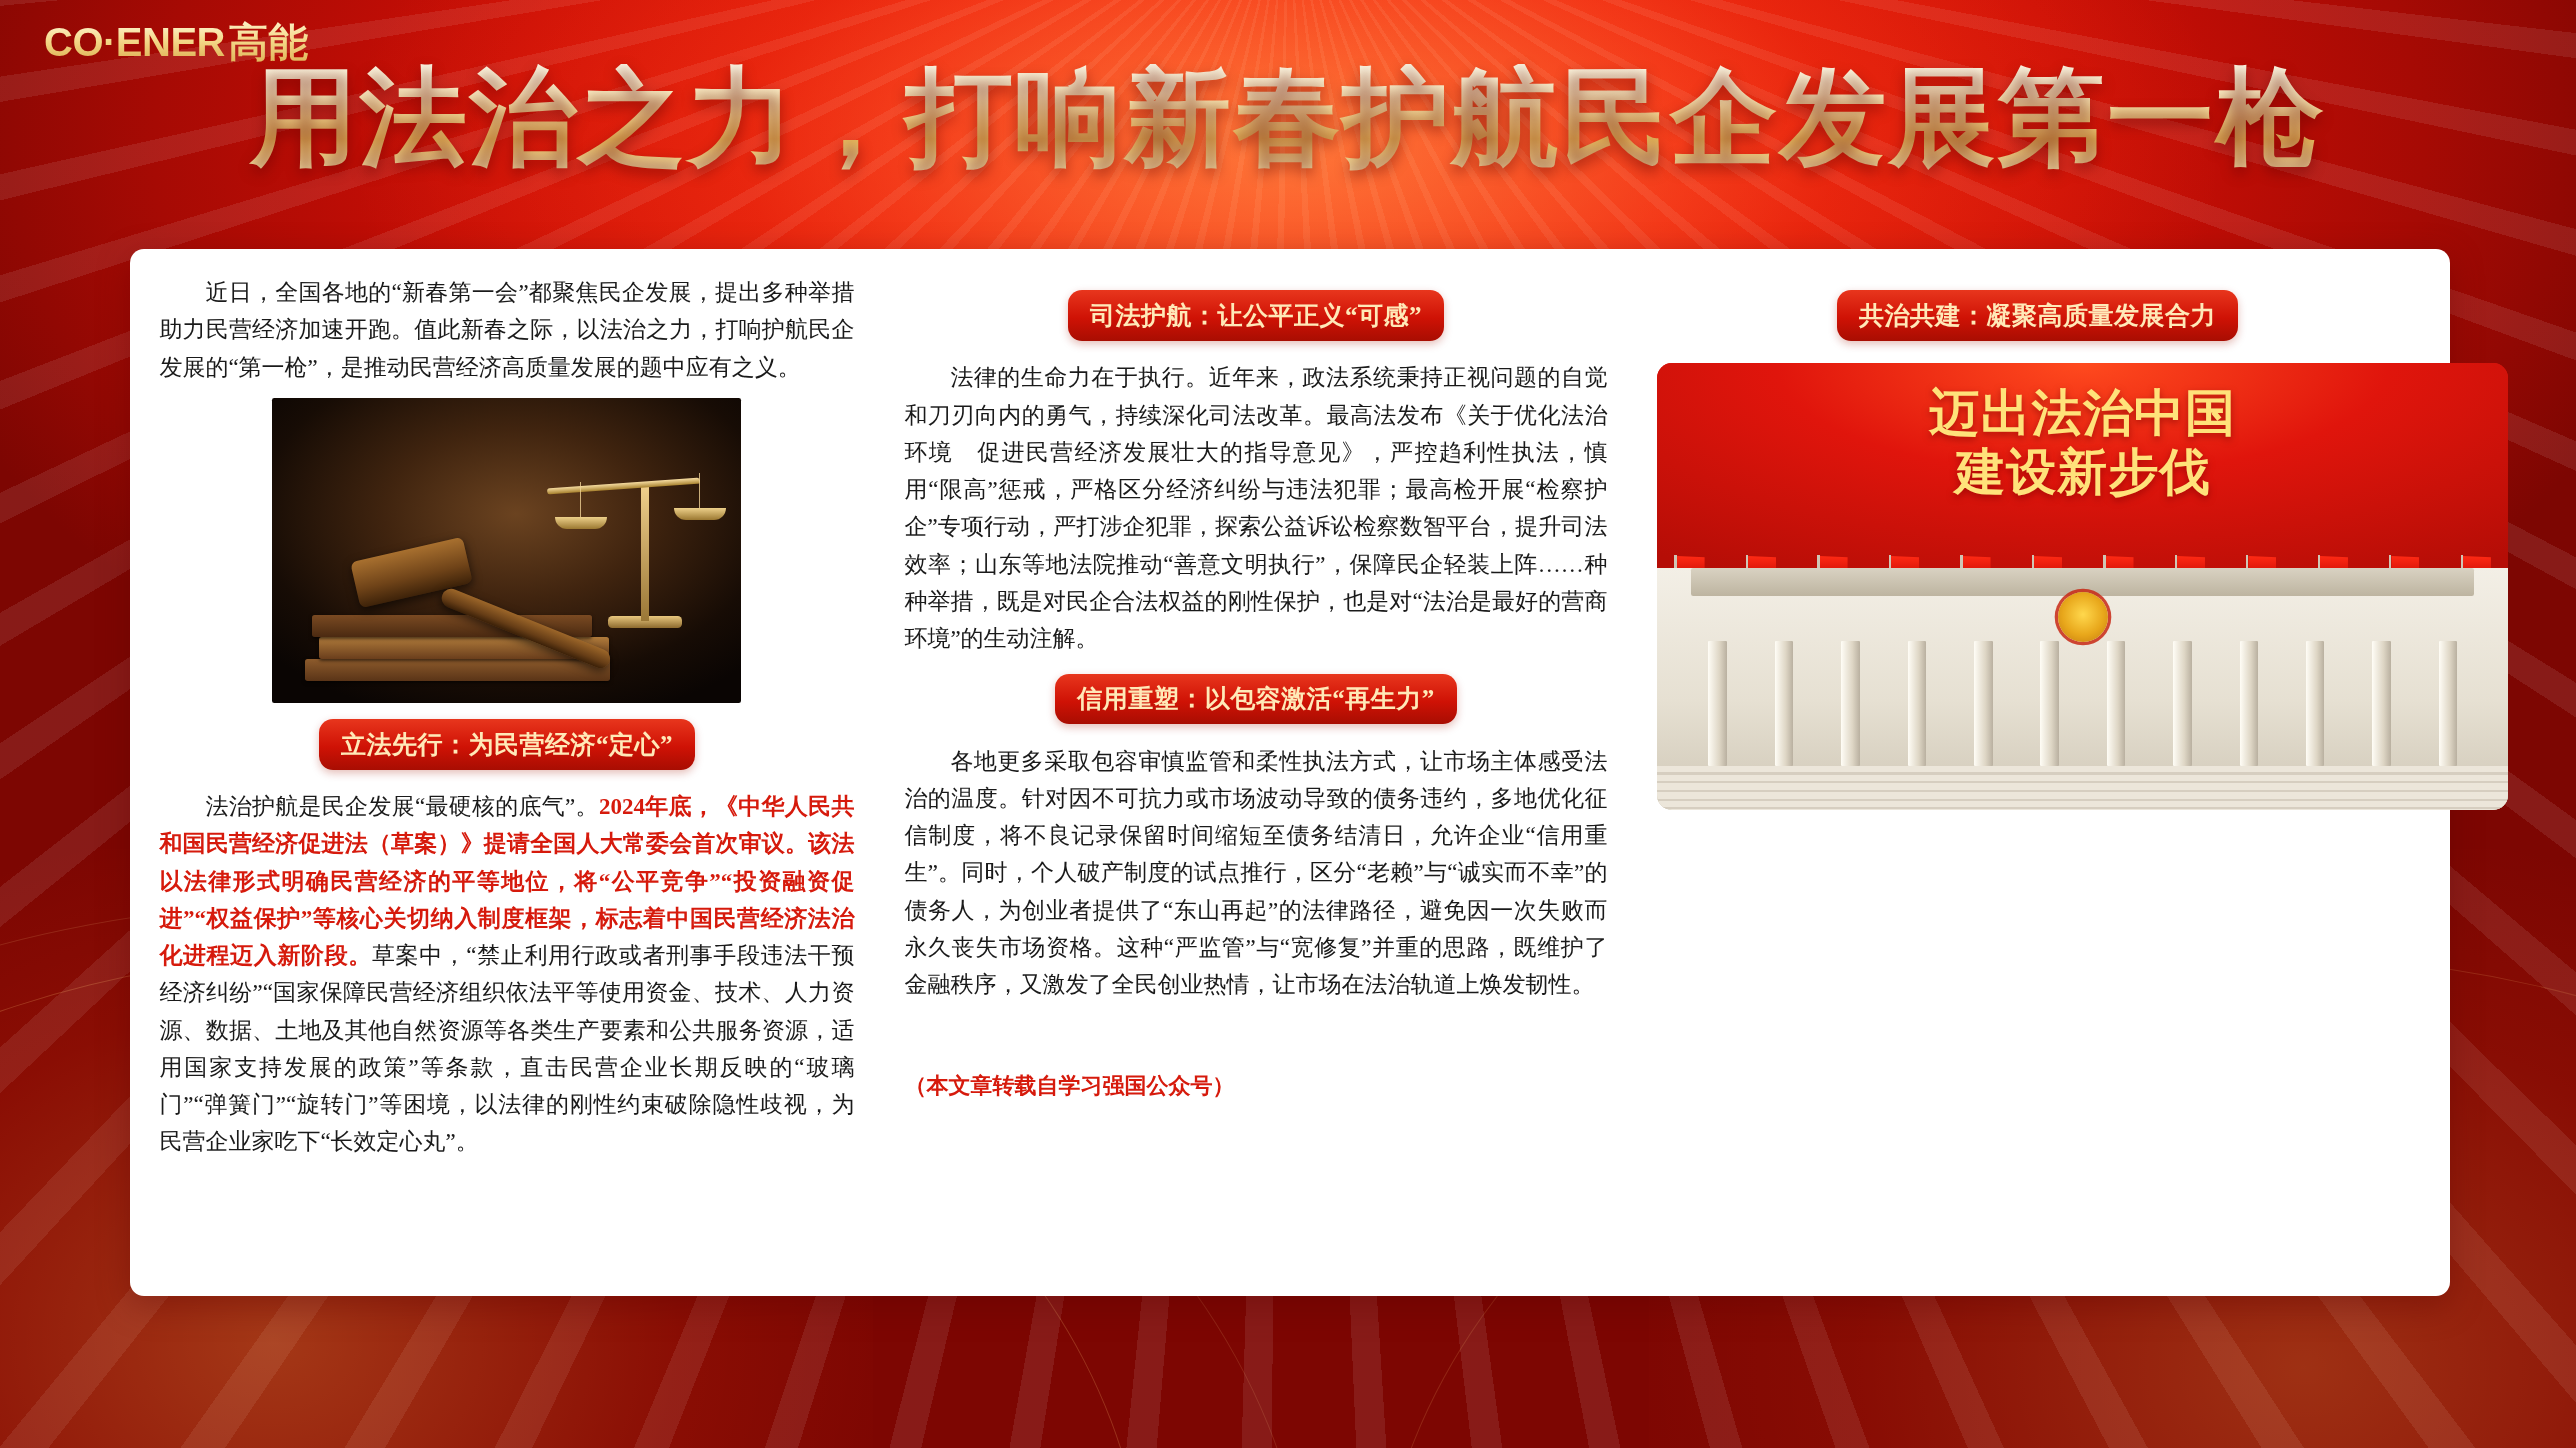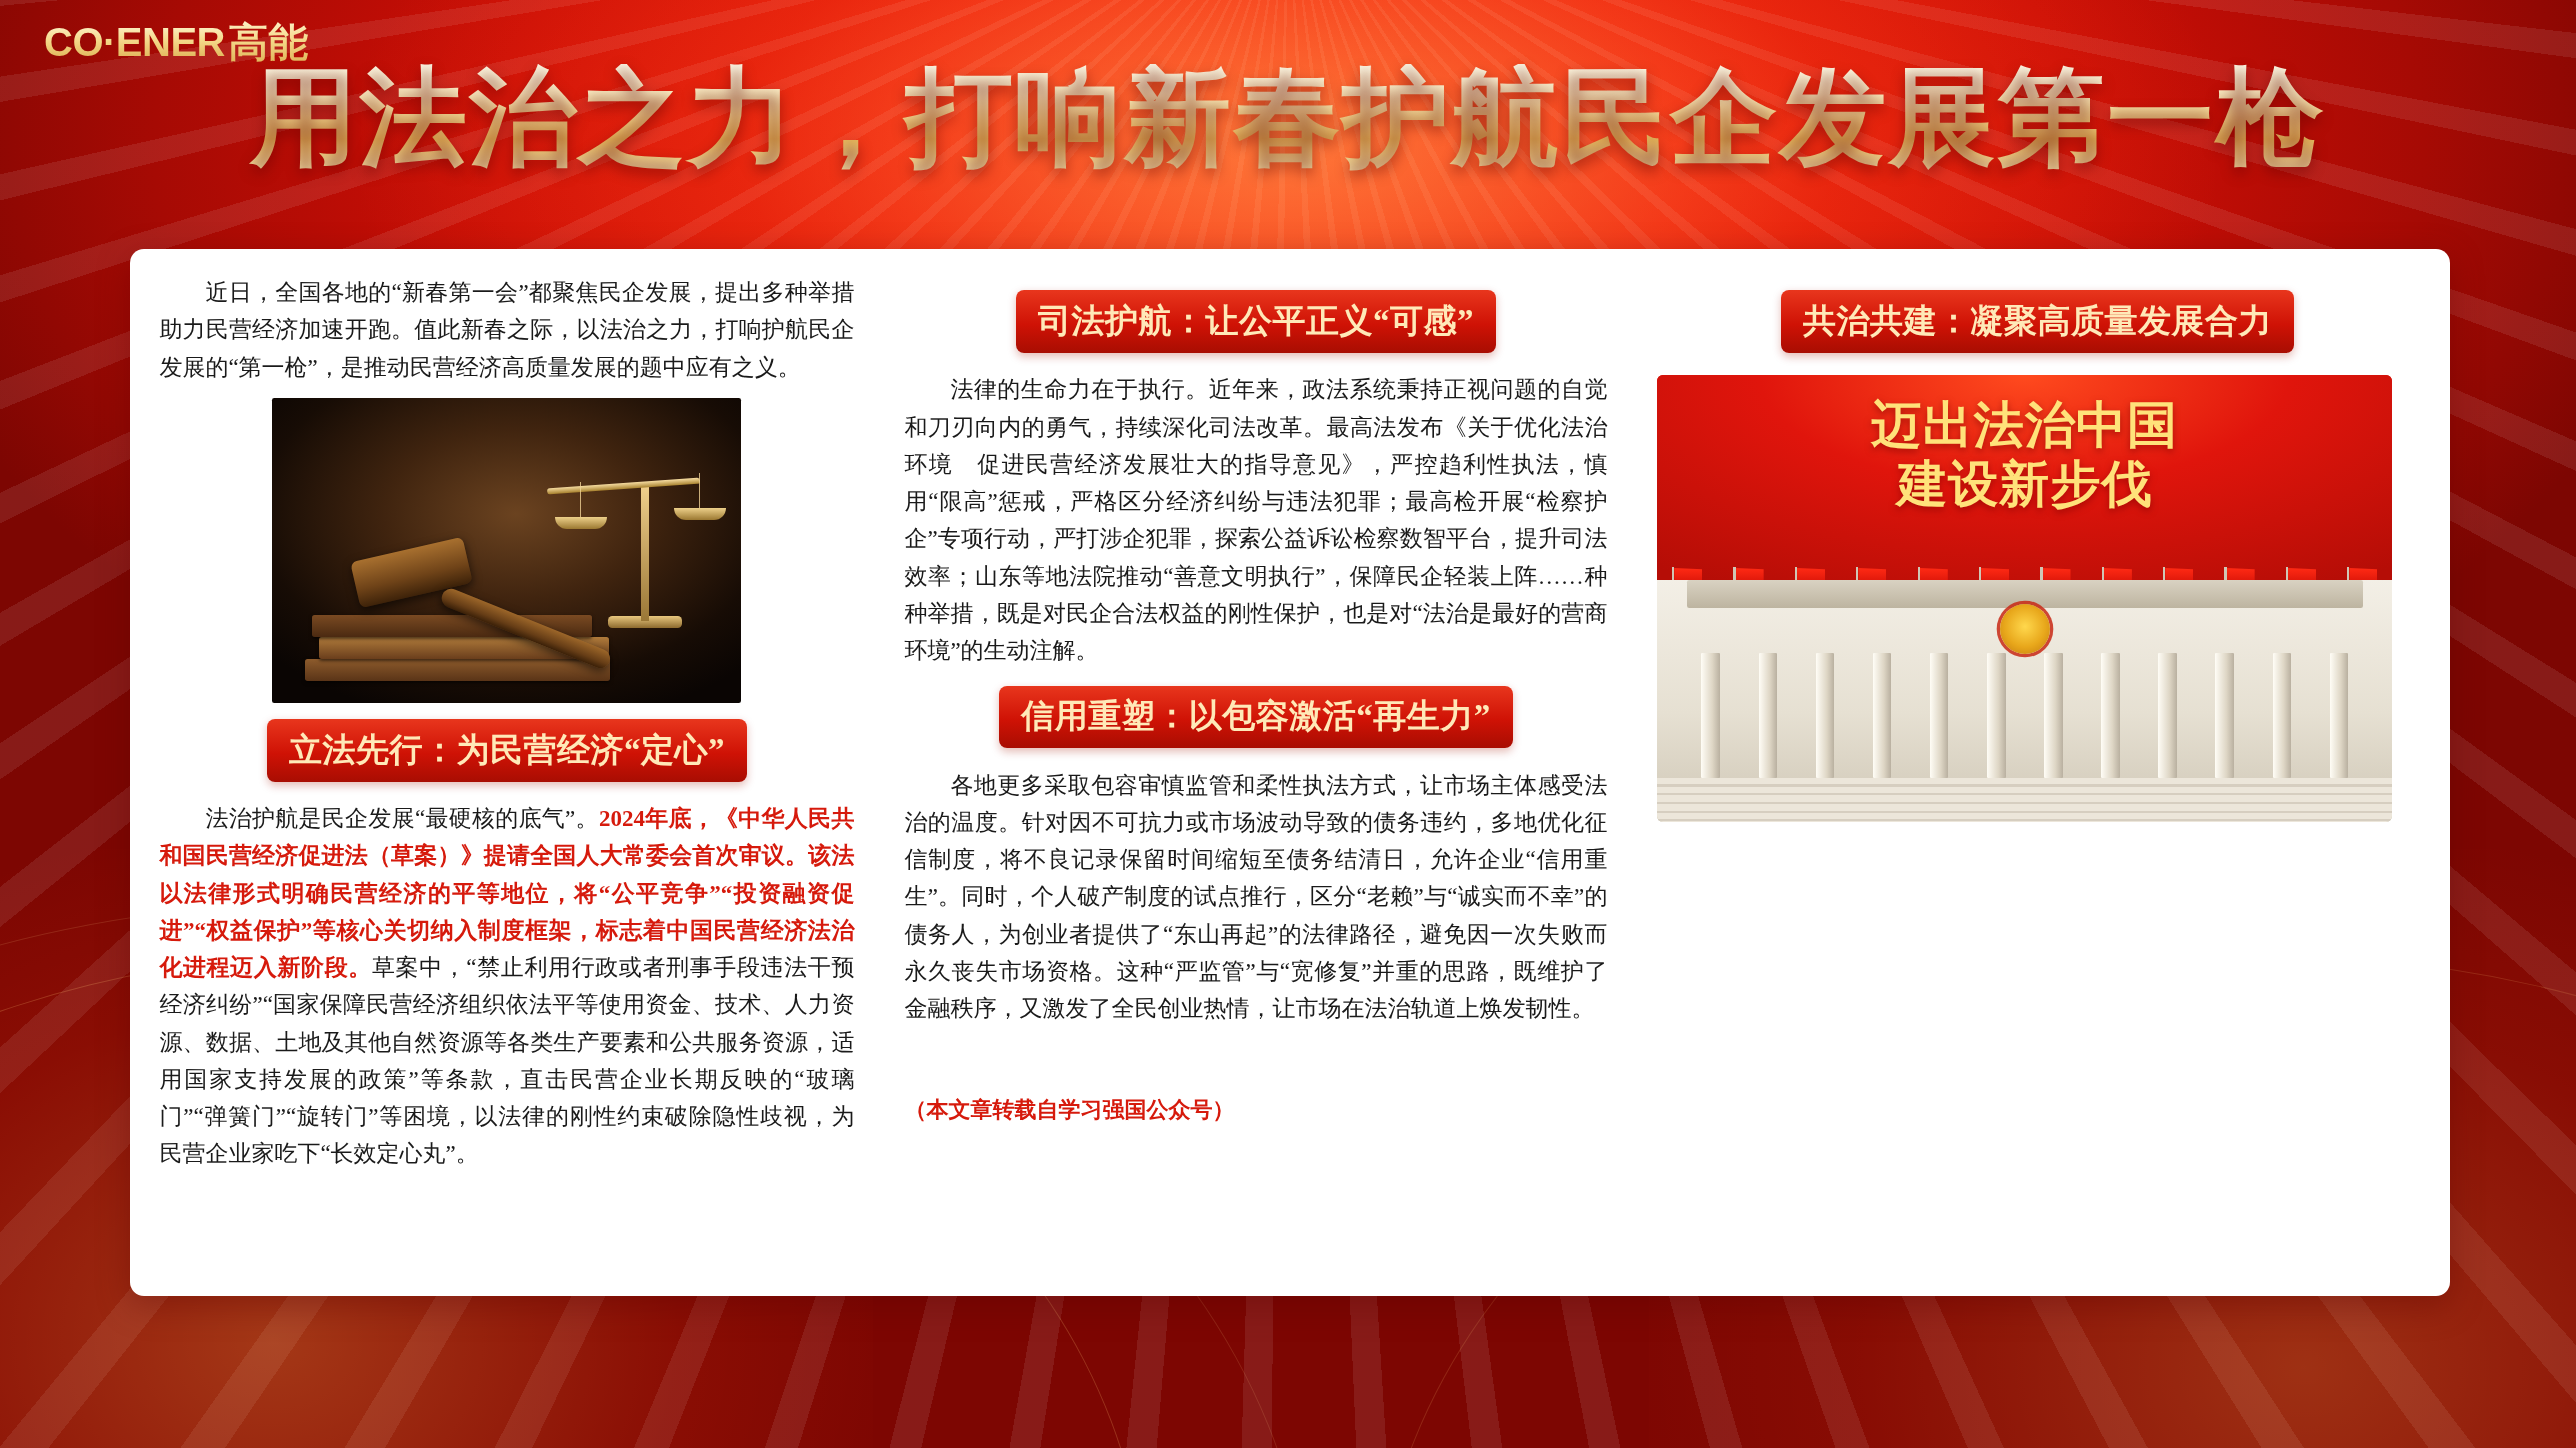--- a/index.html
+++ b/index.html
@@ -144,25 +144,25 @@
     color: #1a1a1a;
     margin: 0 0 12px 0;
     text-align: justify;
     text-indent: 46px;
   }
 
   .section-head {
     display: block;
     margin: 16.4px auto 18.5px auto;
     padding: 8.7px 22px;
-    border-radius: 8px;
+    border-radius: 14px;
     background: linear-gradient(180deg, #e8361d 0%, #cf1205 55%, #a80d02 100%);
     color: #ffe9b8;
     font-family: "Liberation Serif", serif;
-    font-size: 33px;
+    font-size: 25px;
     font-weight: bold;
     text-align: center;
     letter-spacing: 0.5px;
     box-shadow: 0 3.3px 8.7px rgba(160,20,0,0.28);
     width: fit-content;
   }
 
   
   .photo-gavel {
     position: relative;
@@ -254,24 +254,24 @@
     width: 1.1px;
     height: 35px;
     background: rgba(240,210,150,0.8);
   }
   .gv-wire.l { right: 160px; bottom: 186px; }
   .gv-wire.r { right: 41px;  bottom: 195px; }
 
   
   .photo-hall {
     position: relative;
-    width: 735px;
+    width: 851px;
     height: 447px;
     margin: 22px 0 0 0;
-    border-radius: 6px;
+    border-radius: 15px;
     overflow: hidden;
     background: linear-gradient(180deg, #e2150c 0%, #c9100a 28%, #b50d08 46%, #f0ece4 46%, #ded8cc 100%);
   }
   .hall-sky {
     position: absolute;
     left: 0; top: 0; right: 0; height: 46%;
     background: radial-gradient(ellipse 80% 120% at 50% 0%, #ff4a1e 0%, #e0150c 45%, #b50d06 100%);
   }
   .hall-title {
     position: absolute;

